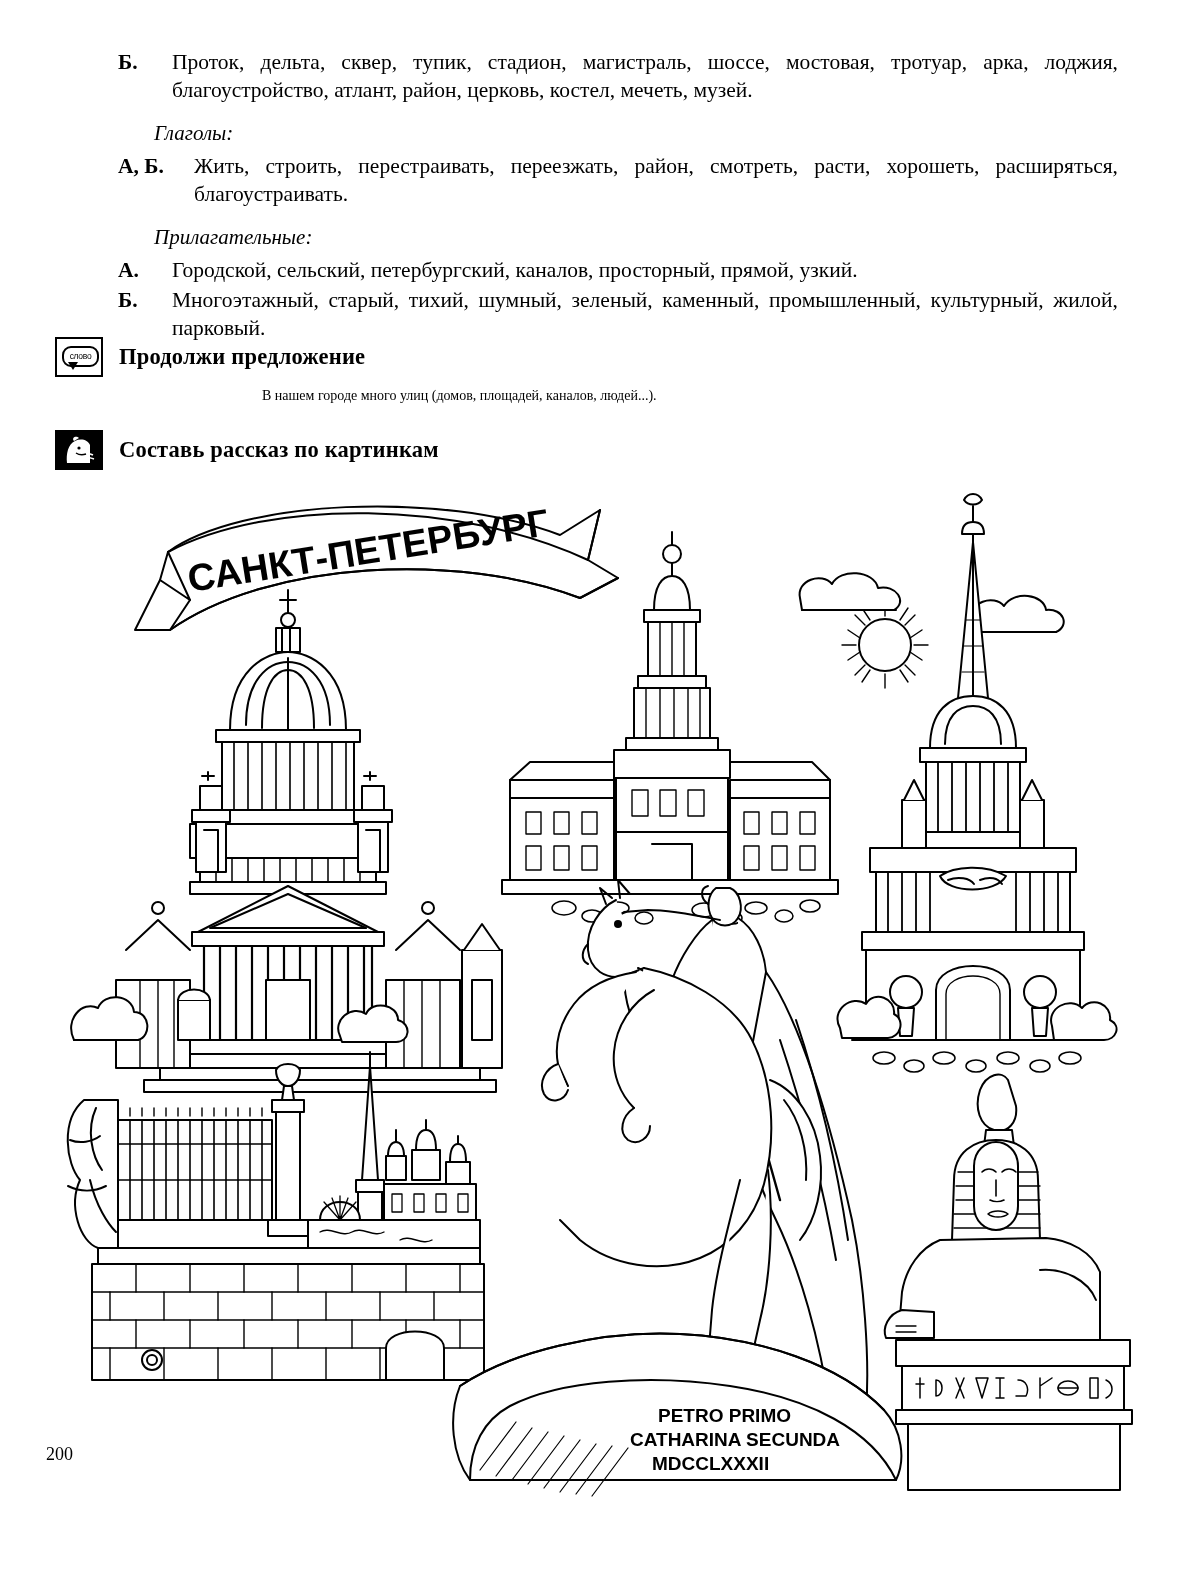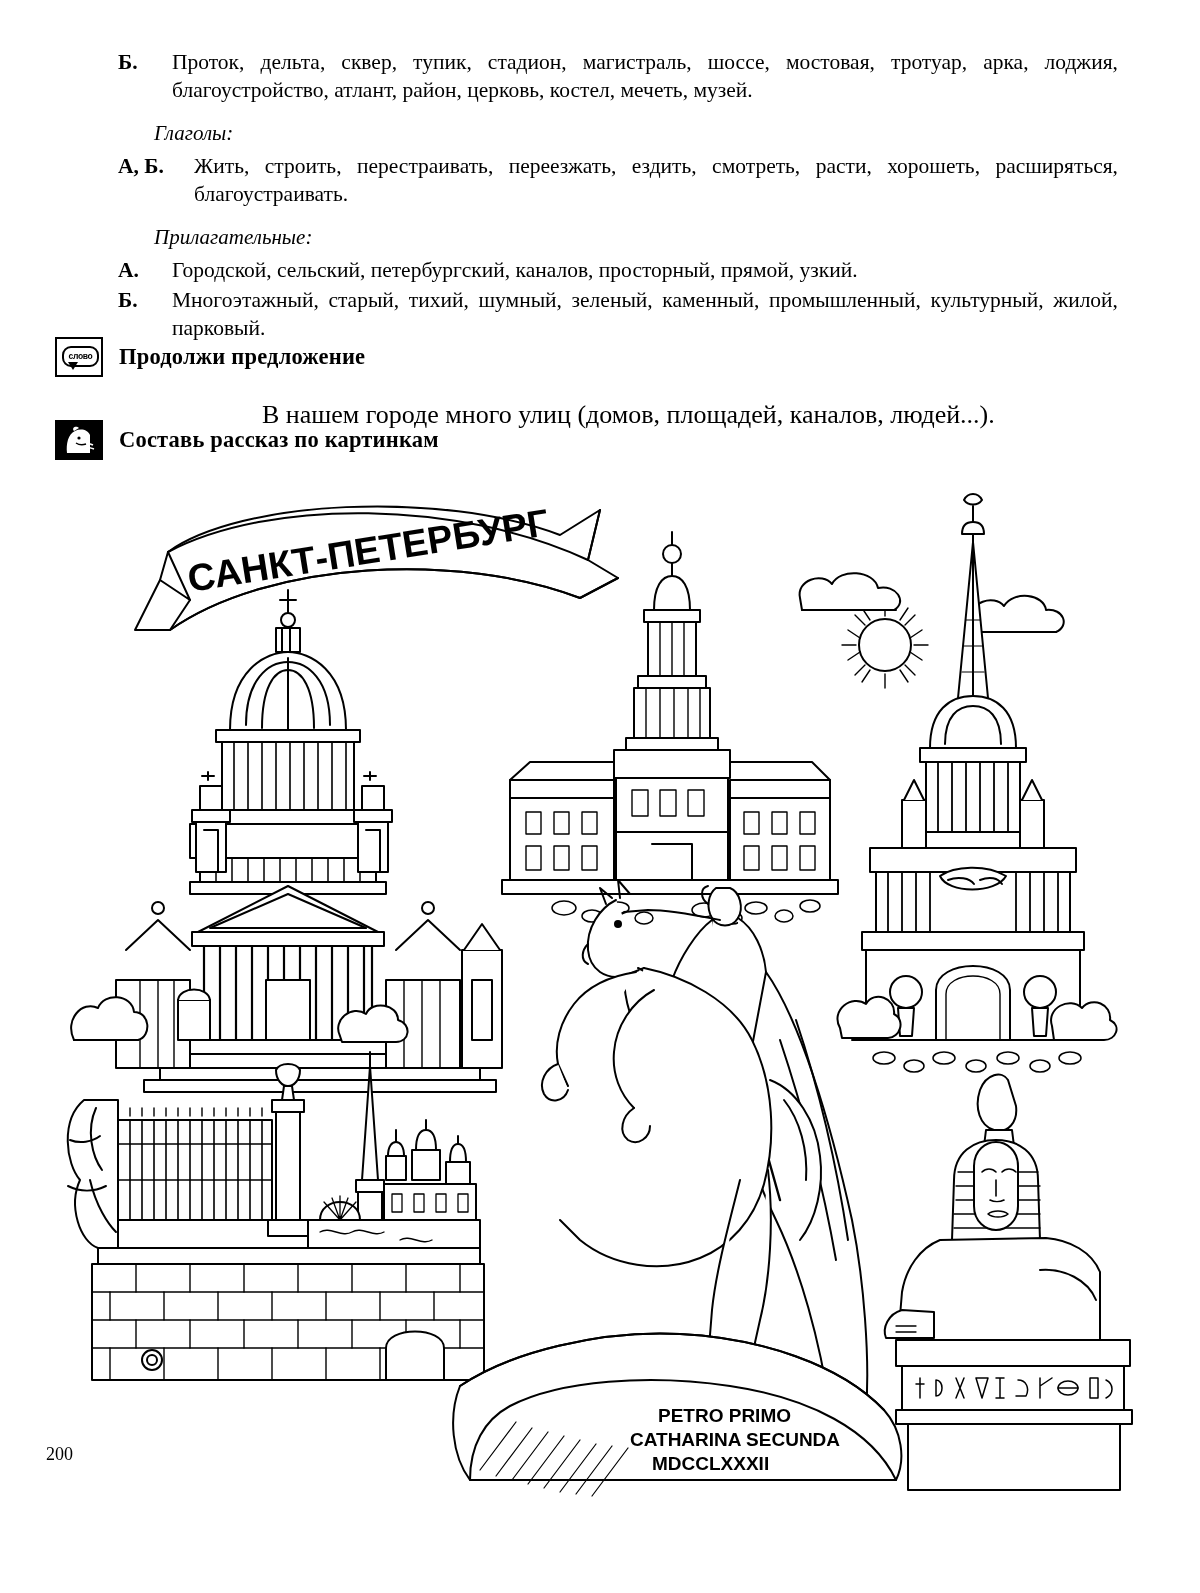--- a/index.html
+++ b/index.html
@@ -78,42 +78,42 @@
   }
   
   .icon-word .bubble {
     position: absolute;
     left: 5px; top: 7px;
     width: 33px; height: 17px;
     border: 2px solid #000;
     border-radius: 9px;
     font-size: 8.5px;
     font-family: "Liberation Sans", sans-serif;
-    font-weight: bold;
+    font-weight: normal;
     text-align: center;
     line-height: 17px;
     letter-spacing: -0.3px;
   }
   .icon-word .tail {
     position: absolute;
     left: 11px; top: 23px;
     width: 0; height: 0;
     border-left: 5px solid transparent;
     border-right: 5px solid transparent;
     border-top: 8px solid #000;
   }
   .icon-face {
     background: #000;
   }
 
   .sentence {
     position: absolute;
     left: 262px;
-    top: 400px;
-    font-size: 26px;
+    top: 388px;
+    font-size: 14px;
   }
 
   
   .illustration {
     position: absolute;
     left: 40px;
     top: 480px;
     width: 1130px;
     height: 1030px;
   }
@@ -136,21 +136,21 @@
 
     <div class="para">
       <span class="marker">Б.</span>
       <span class="body">Проток, дельта, сквер, тупик, стадион, магистраль, шоссе, мостовая, тротуар, арка, лоджия, благоустройство, атлант, район, церковь, костел, мечеть, музей.</span>
     </div>
 
     <div class="subhead">Глаголы:</div>
 
     <div class="para">
       <span class="marker wide">А, Б.</span>
-      <span class="body">Жить, строить, перестраивать, переезжать, ездить, смотреть, расти, хорошеть, расширяться, благоустраивать.</span>
+      <span class="body">Жить, строить, перестраивать, переезжать, район, смотреть, расти, хорошеть, расширяться, благоустраивать.</span>
     </div>
 
     <div class="subhead">Прилагательные:</div>
 
     <div class="para">
       <span class="marker">А.</span>
       <span class="body">Городской, сельский, петербургский, каналов, просторный, прямой, узкий.</span>
     </div>
 
     <div class="para">
@@ -162,21 +162,21 @@
   <div class="section" style="top:337px;">
     <div class="icon-box icon-word">
       <div class="bubble">слово</div>
       <div class="tail"></div>
     </div>
     <div class="section-title">Продолжи предложение</div>
   </div>
 
   <div class="sentence">В нашем городе много улиц (домов, площадей, каналов, людей...).</div>
 
-  <div class="section" style="top:420px;">
+  <div class="section" style="top:430px;">
     <div class="icon-box icon-face">
       <svg width="44" height="36" viewBox="0 0 44 36">
         <rect x="0" y="0" width="44" height="36" fill="#000"></rect>
         <path d="M10 31 C9 22 11 12 18 9 C24 6 31 8 33 13 L33 31 Z" fill="#fff"></path>
         <path d="M17 9 C14 6 19 3 22 6" fill="#fff"></path>
         <circle cx="22" cy="16" r="1.6" fill="#000"></circle>
         <path d="M28 22 C31 21 34 22 36 23" stroke="#fff" stroke-width="1.6" fill="none"></path>
         <path d="M28 25 C31 25 34 26 37 27" stroke="#fff" stroke-width="1.6" fill="none"></path>
         <path d="M19 21 C22 23 26 23 29 22" stroke="#000" stroke-width="1.4" fill="none"></path>
       </svg>

